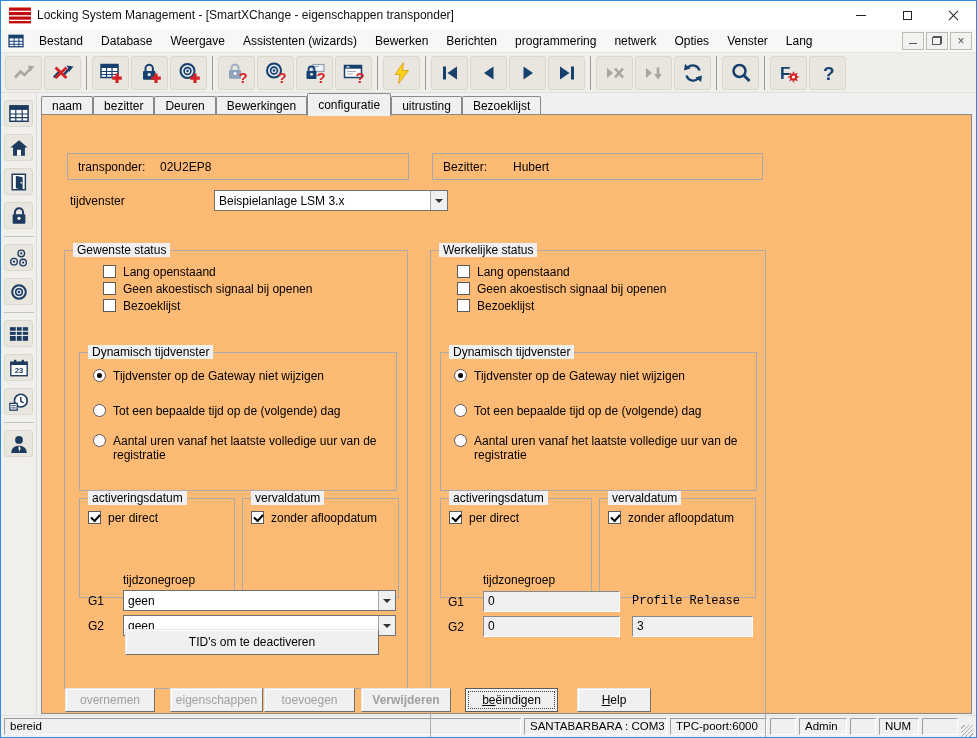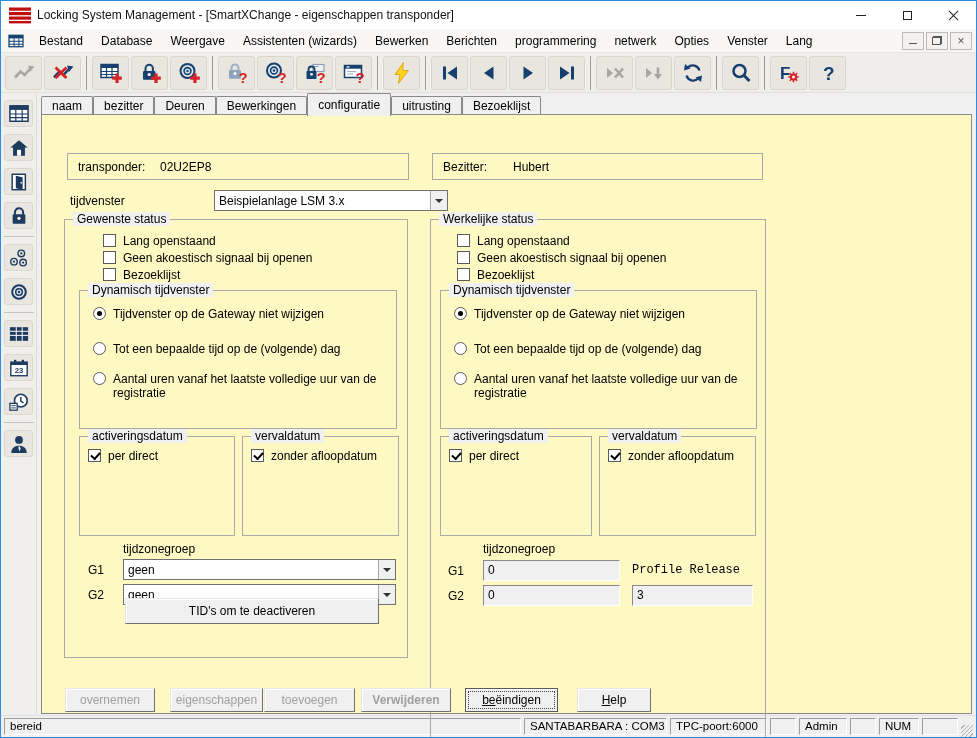--- a/index.html
+++ b/index.html
@@ -52,24 +52,24 @@
 
   
   .tabstrip { position:absolute; left:38px; top:92px; right:2px; height:22px; display:flex;
               align-items:flex-end; padding-left:2px; }
   .tab { height:19px; border:1px solid #898989; border-bottom:none; background:#f0f0f0;
          padding:2px 10px 0 10px; margin-right:0; border-top-left-radius:2px; border-top-right-radius:2px;
          position:relative; z-index:1; }
   .tab.active { height:23px; padding-top:4px; z-index:3; margin-bottom:-1px; }
 
   
-  .page { position:absolute; left:40px; top:113px; width:931px; height:600px; background:#fef9c3;
+  .page { position:absolute; left:40px; top:113px; width:931px; height:600px; background:#fdba74;
           border:1px solid #898989; z-index:2; }
 
-  .grp { position:absolute; border:1px solid #aaa; }
+  .grp { position:absolute; border:1px solid #aaa;margin-top:31px; }
   .grp > .cap { position:absolute; top:-8px; left:8px; background:#f0f0f0; padding:0 4px; }
 
   .thinbox { position:absolute; border:1px solid #a8a8a8; height:27px; }
   .thinbox .lbl { position:absolute; top:6px; }
   .thinbox .val { position:absolute; top:6px; }
 
   
   .combo { position:absolute; height:21px; background:#fff; border:1px solid #707070;
            display:flex; align-items:center; }
   .combo .cval { flex:1; padding:0 4px; white-space:nowrap; overflow:hidden; }

